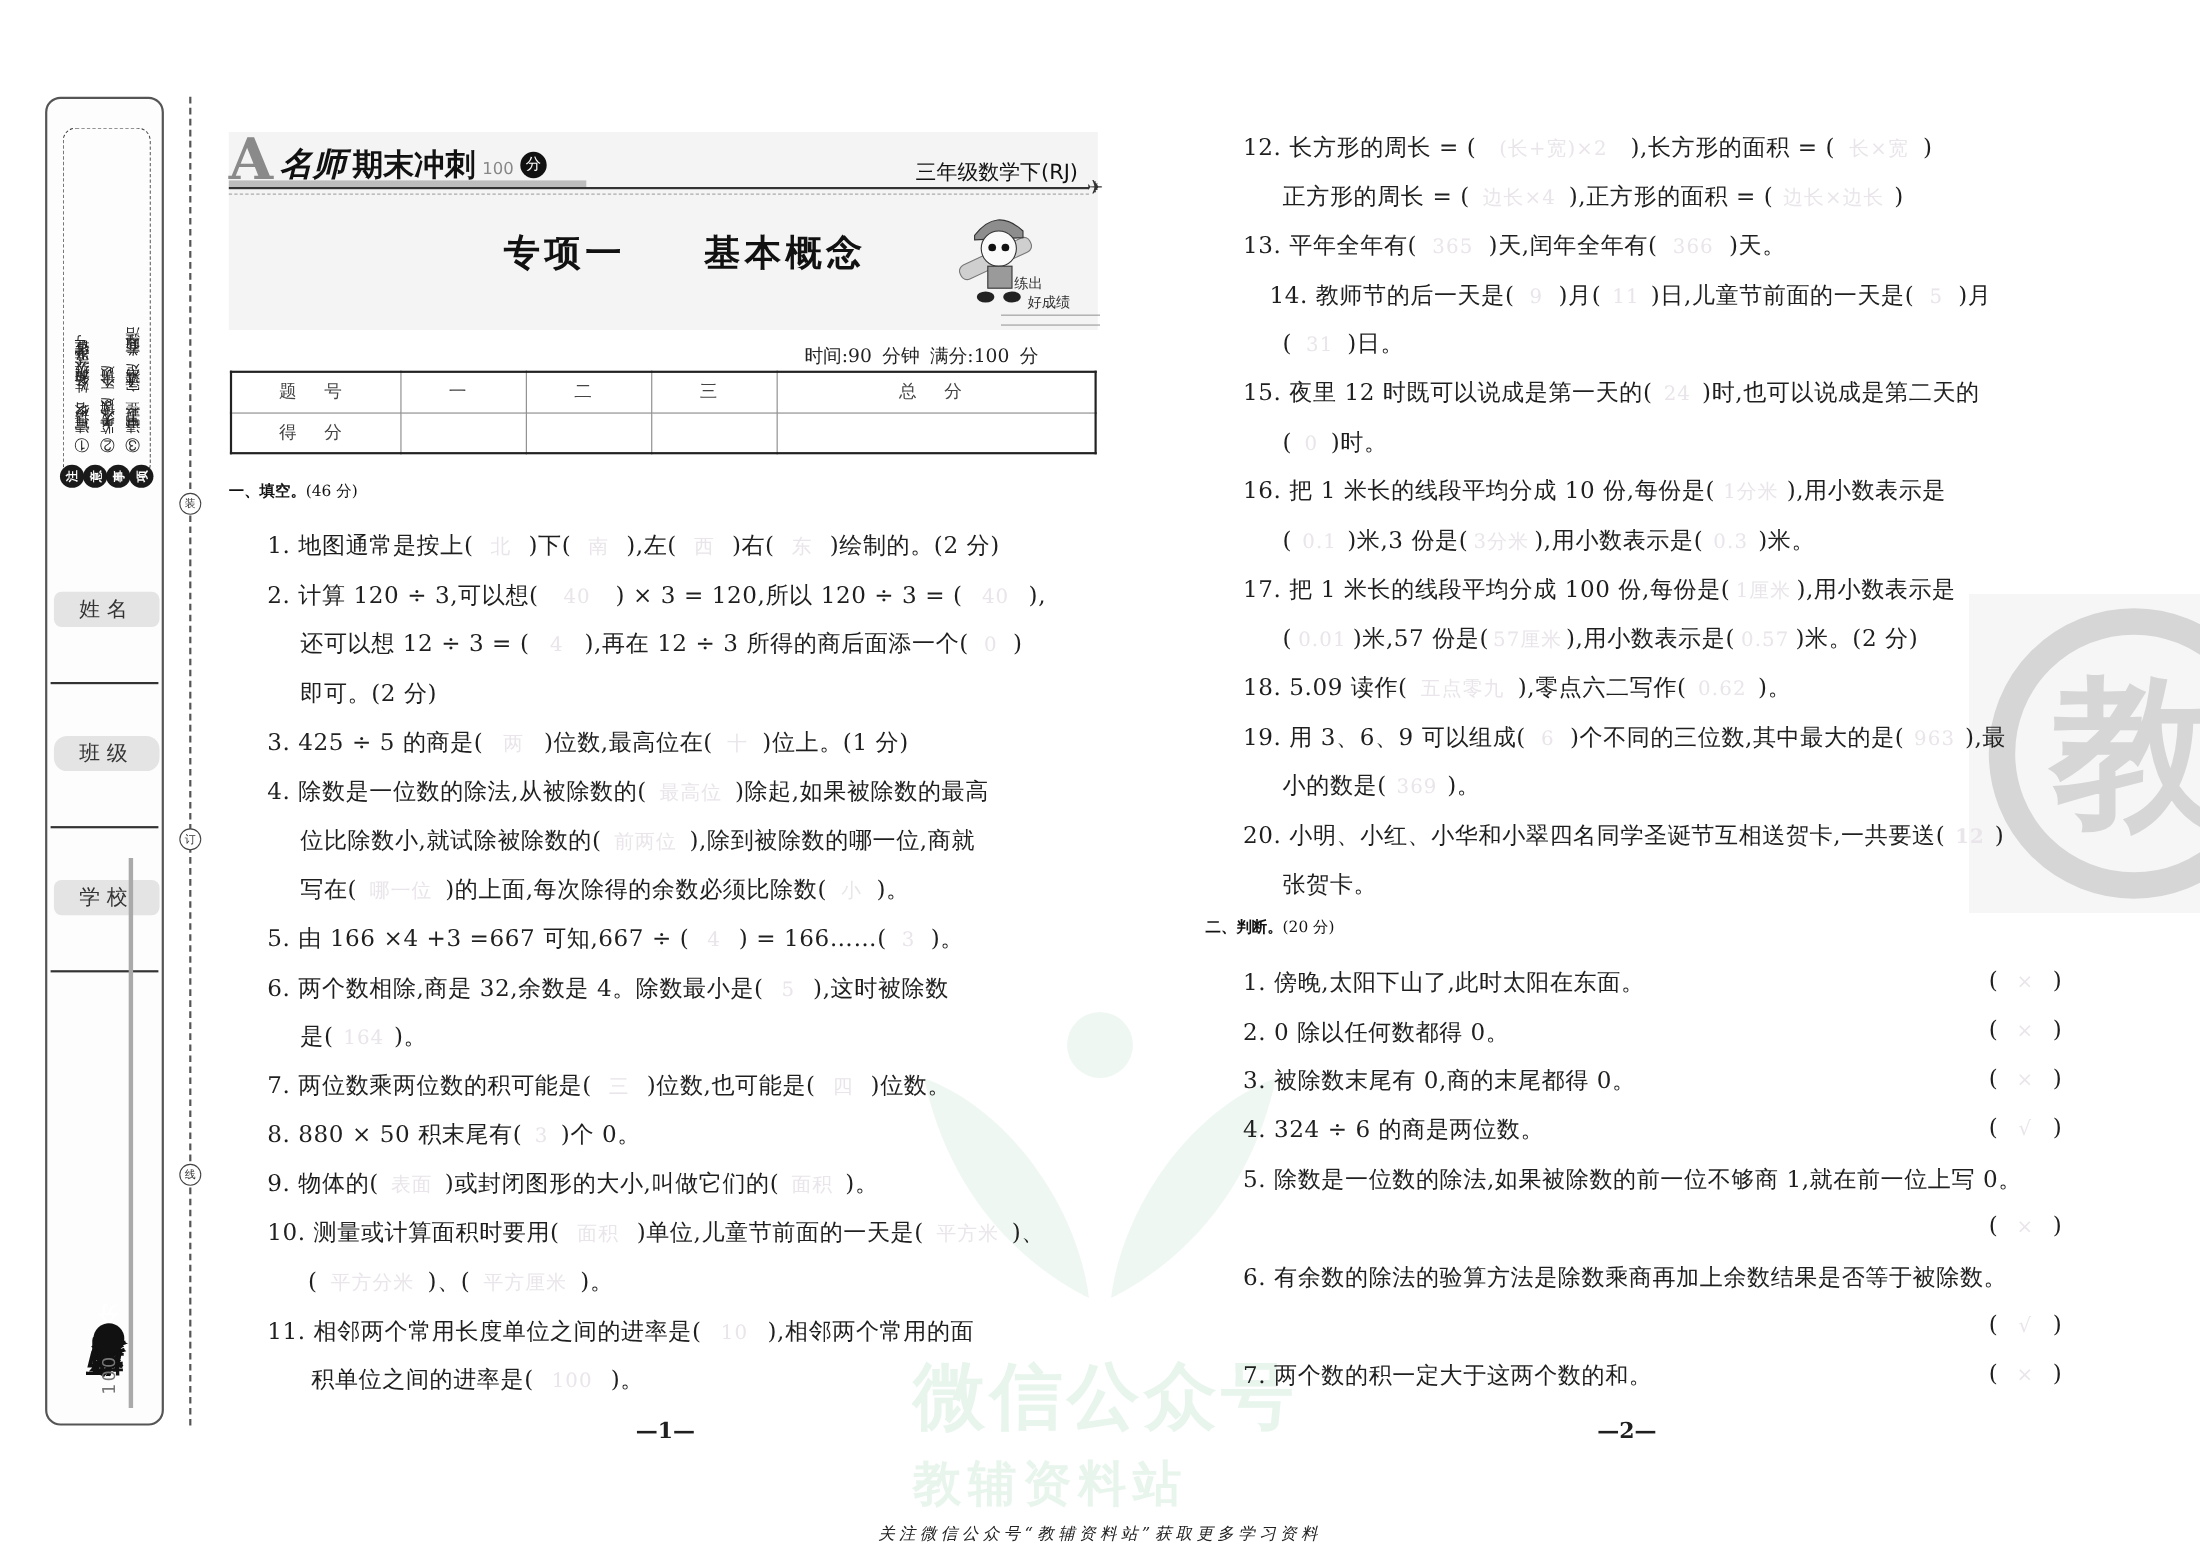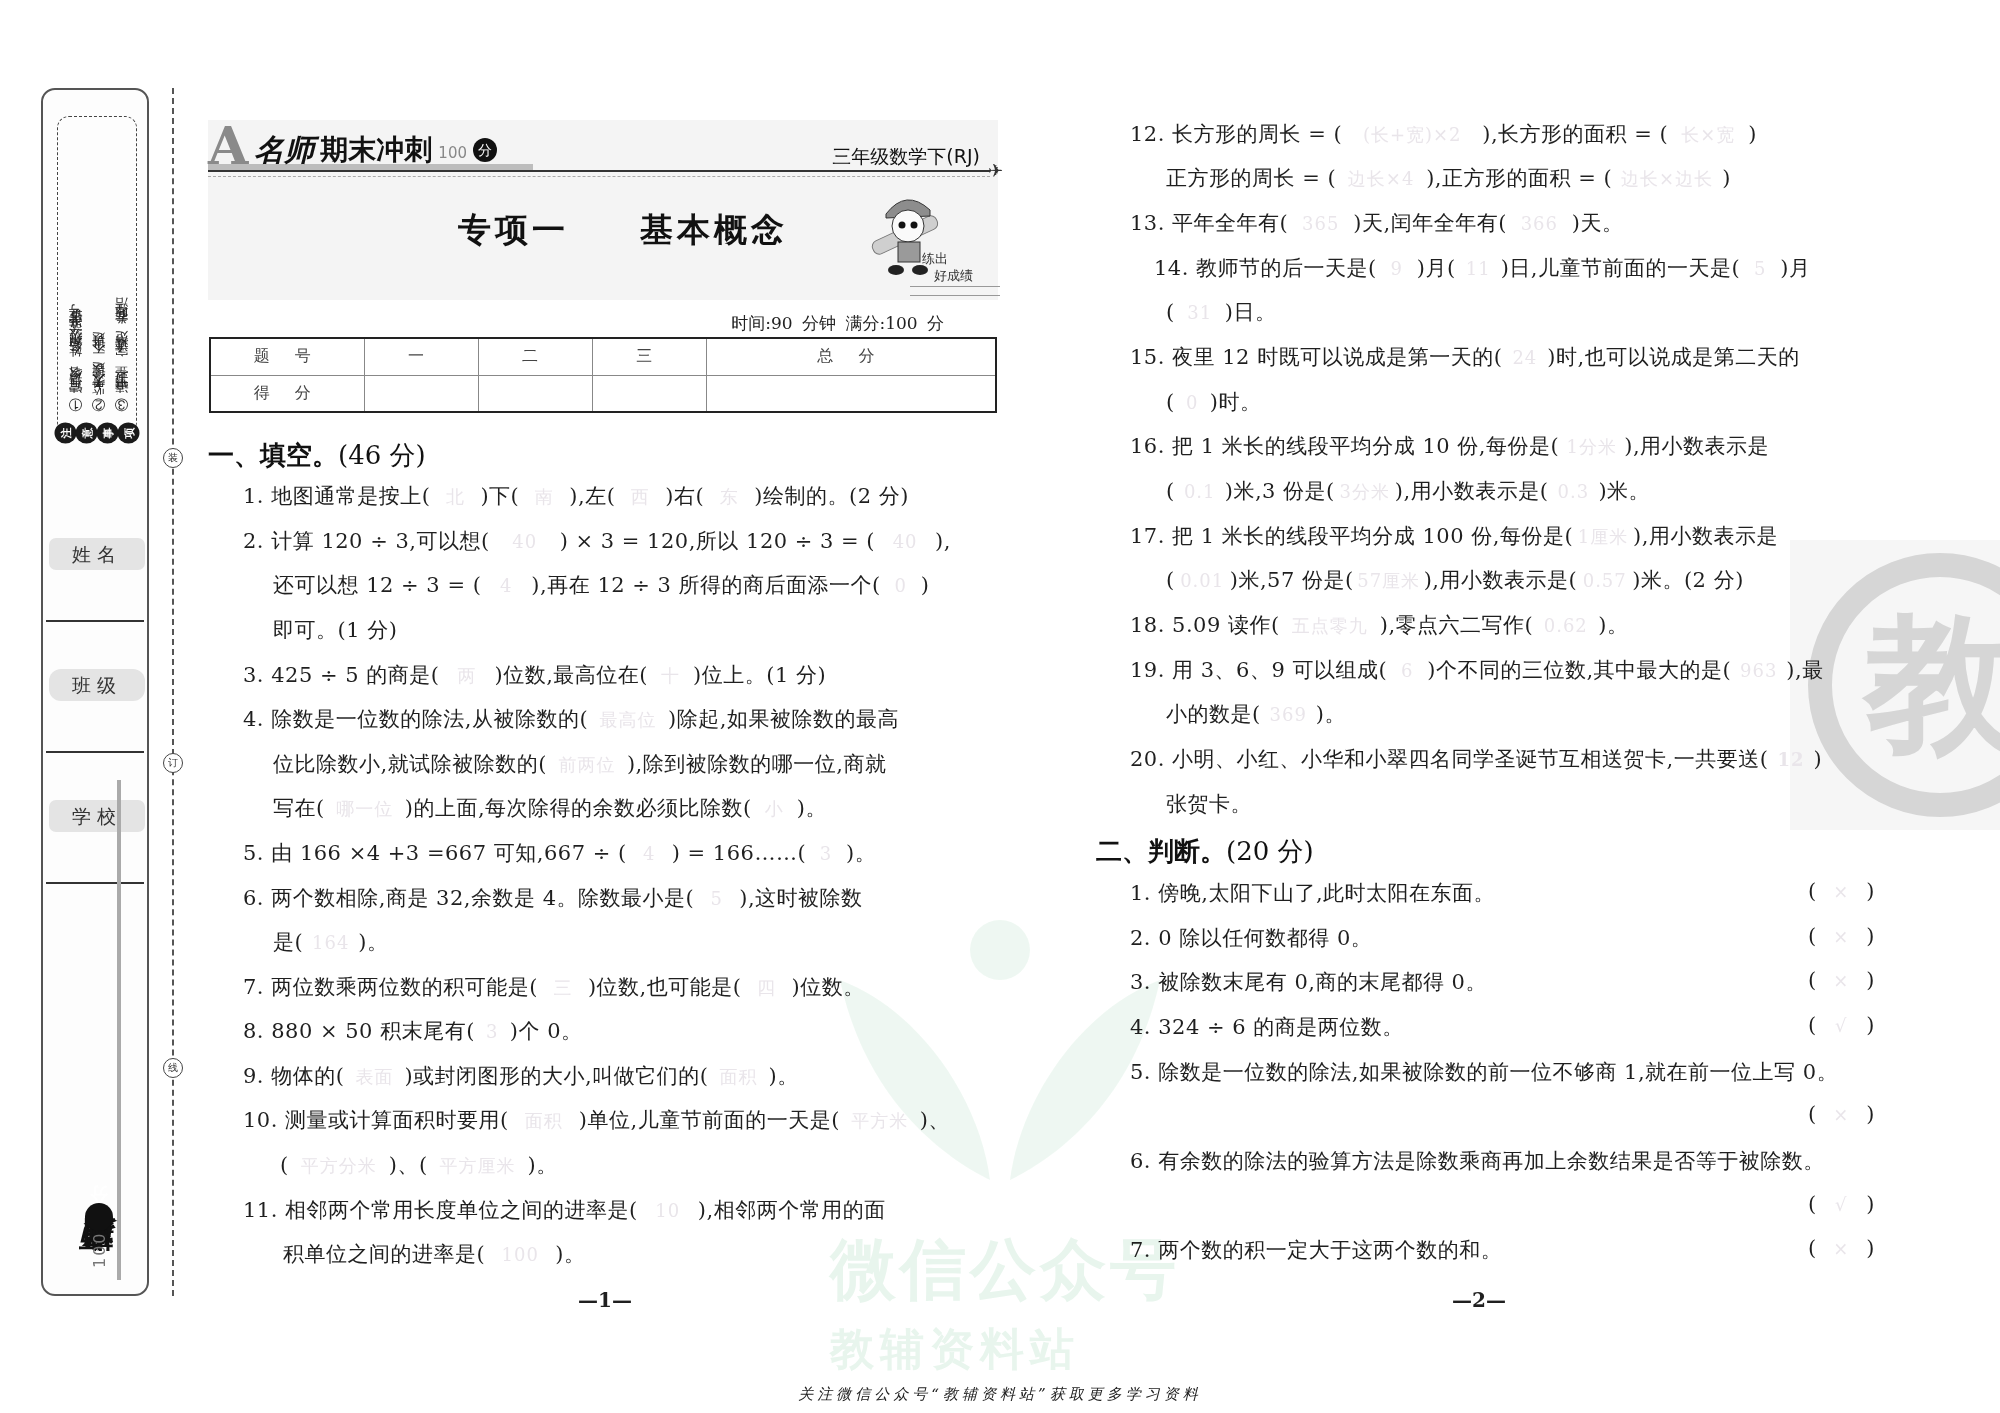--- a/index.html
+++ b/index.html
@@ -109,21 +109,21 @@
   .time-info { position: absolute; right: 1056px; top: 312px; font-size: 17px; color: #222; word-spacing: 4px; }
 
   
   .score-table {
     position: absolute; left: 209px; top: 337px; width: 788px; border-collapse: collapse; font-size: 16px;
   }
   .score-table td { border: 1px solid #888; height: 37px; text-align: center; color: #444; letter-spacing: 10px; }
   .score-table { border: 2px solid #222; }
 
   
-  .section { position: absolute; font-size: 26px; font-weight: bold; color: #111; font-family: "DejaVu Sans", sans-serif; }
+  .section { position: absolute; font-size: 14px; font-weight: bold; color: #111; font-family: "DejaVu Sans", sans-serif; }
   .section .pts { font-weight: normal; font-family: "DejaVu Serif", serif; }
   .line { position: absolute; font-size: 21px; color: #1f1f1f; white-space: nowrap; letter-spacing: 0.5px; }
   .blank { display: inline-block; text-align: center; color: #e9e5ea; font-size: 18px; letter-spacing: 1px; }
   .paren-r { position: absolute; font-size: 21px; white-space: nowrap; }
   .page-num { position: absolute; font-size: 20px; font-weight: bold; font-family: "DejaVu Serif", serif; }
 </style>
 </head>
 <body>
 
 <div class="strip">
@@ -246,21 +246,21 @@
 <div class="line" style="left:243px; top:482px;">
   <span>1. 地图通常是按上(</span><span class="blank" style="width:50px;">北</span><span>)下(</span><span class="blank" style="width:50px;">南</span><span>),左(</span><span class="blank" style="width:50px;">西</span><span>)右(</span><span class="blank" style="width:50px;">东</span><span>)绘制的。(2 分)</span>
 </div>
 
 <div class="line" style="left:243px; top:527px;">
   <span>2. 计算 120 ÷ 3,可以想(</span><span class="blank" style="width:70px;">40</span><span>) × 3 = 120,所以 120 ÷ 3 = (</span><span class="blank" style="width:60px;">40</span><span>),</span>
 </div>
 <div class="line" style="left:273px; top:571px;">
   <span>还可以想 12 ÷ 3 = (</span><span class="blank" style="width:50px;">4</span><span>),再在 12 ÷ 3 所得的商后面添一个(</span><span class="blank" style="width:40px;">0</span><span>)</span>
 </div>
-<div class="line" style="left:273px; top:616px;">即可。(1 分)</div>
+<div class="line" style="left:273px; top:616px;">即可。(2 分)</div>
 
 <div class="line" style="left:243px; top:661px;">
   <span>3. 425 ÷ 5 的商是(</span><span class="blank" style="width:55px;">两</span><span>)位数,最高位在(</span><span class="blank" style="width:45px;">十</span><span>)位上。(1 分)</span>
 </div>
 
 <div class="line" style="left:243px; top:705px;">
   <span>4. 除数是一位数的除法,从被除数的(</span><span class="blank" style="width:80px;">最高位</span><span>)除起,如果被除数的最高</span>
 </div>
 <div class="line" style="left:273px; top:750px;">
   <span>位比除数小,就试除被除数的(</span><span class="blank" style="width:80px;">前两位</span><span>),除到被除数的哪一位,商就</span>

